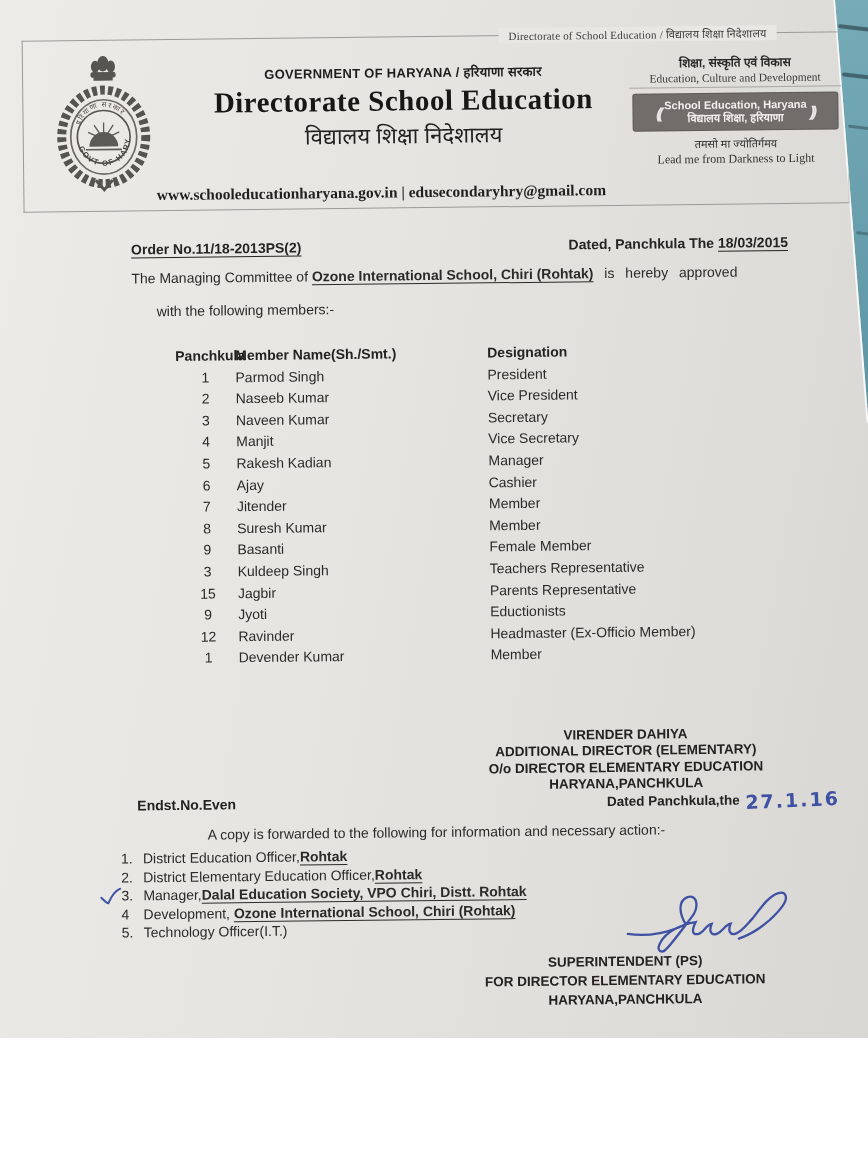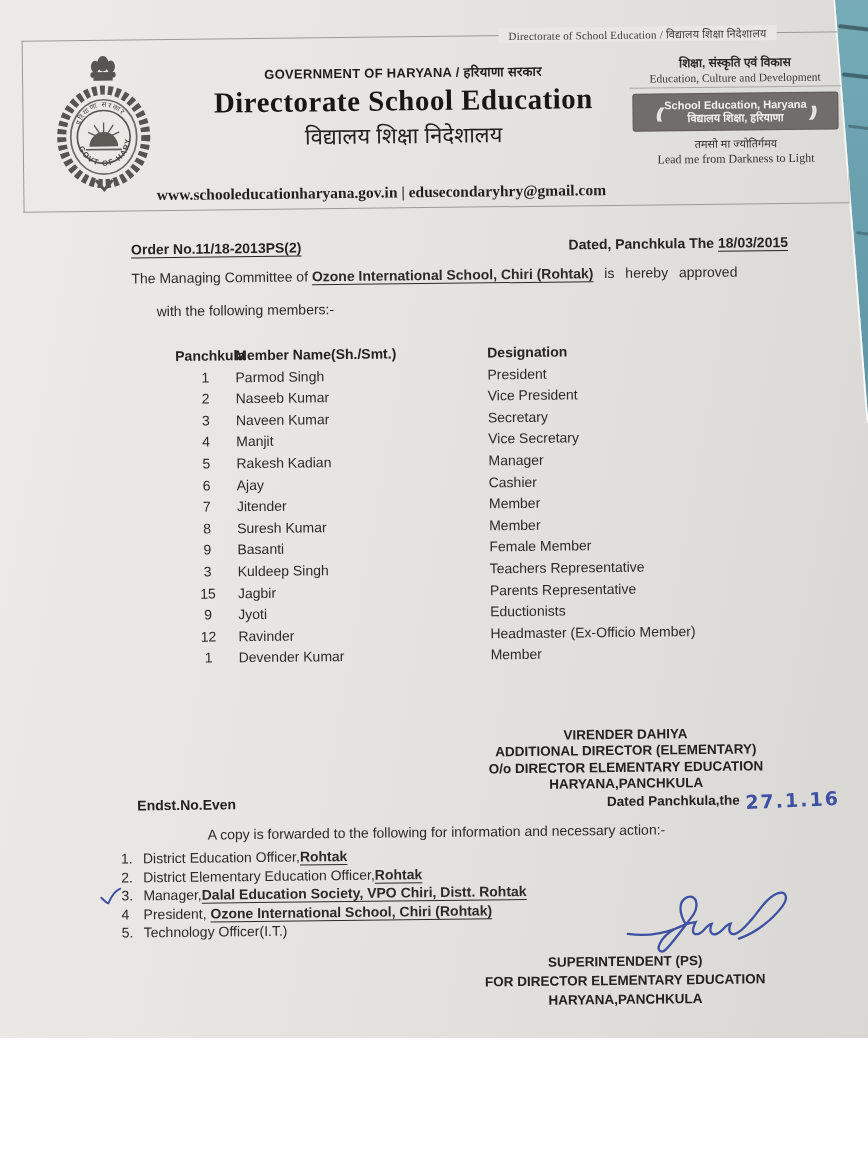--- a/index.html
+++ b/index.html
@@ -226,21 +226,21 @@
 
       <div class="recipients">
         <div class="recip"><span class="num">1.</span><span>District Education Officer,</span><span class="bu">Rohtak</span></div>
         <div class="recip"><span class="num">2.</span><span>District Elementary Education Officer,</span><span class="bu">Rohtak</span></div>
         <div class="recip">
           <svg class="check" width="22" height="20" viewBox="0 0 22 20">
             <path d="M2,10 C5,13 7,15.5 9,15.5 C11.5,9.5 16,3 21,1" fill="none" stroke="#3f51a3" stroke-width="2" stroke-linecap="round"></path>
           </svg>
           <span class="num">3.</span><span>Manager,</span><span class="bu">Dalal Education Society, VPO Chiri, Distt. Rohtak</span>
         </div>
-        <div class="recip"><span class="num">4</span><span>President, </span><span class="bu">Ozone International School, Chiri (Rohtak)</span></div>
+        <div class="recip"><span class="num">4</span><span>Development, </span><span class="bu">Ozone International School, Chiri (Rohtak)</span></div>
         <div class="recip"><span class="num">5.</span><span>Technology Officer(I.T.)</span><span class="bu"></span></div>
       </div>
 
       <div class="signblock">
         <svg class="sig-svg" width="182" height="72" viewBox="0 0 182 72">
           <path d="M8,44 C30,48 52,42 66,35 C60,25 58,12 68,8 C78,5 80,18 72,28 C64,38 54,52 46,60 C42,64 36,62 40,54 C46,42 62,35 76,33 C72,41 72,46 78,45 C84,44 86,36 92,35 C89,42 91,47 97,45 C103,43 105,36 111,35 C108,42 110,47 116,45 C122,43 127,36 133,30 C141,20 149,8 159,5 C167,3 169,10 163,18 C153,31 137,44 119,50" fill="none" stroke="#3f51a3" stroke-width="2.3" stroke-linecap="round"></path>
         </svg>
         <div>SUPERINTENDENT (PS)</div>
         <div>FOR DIRECTOR ELEMENTARY EDUCATION</div>
         <div>HARYANA,PANCHKULA</div>

